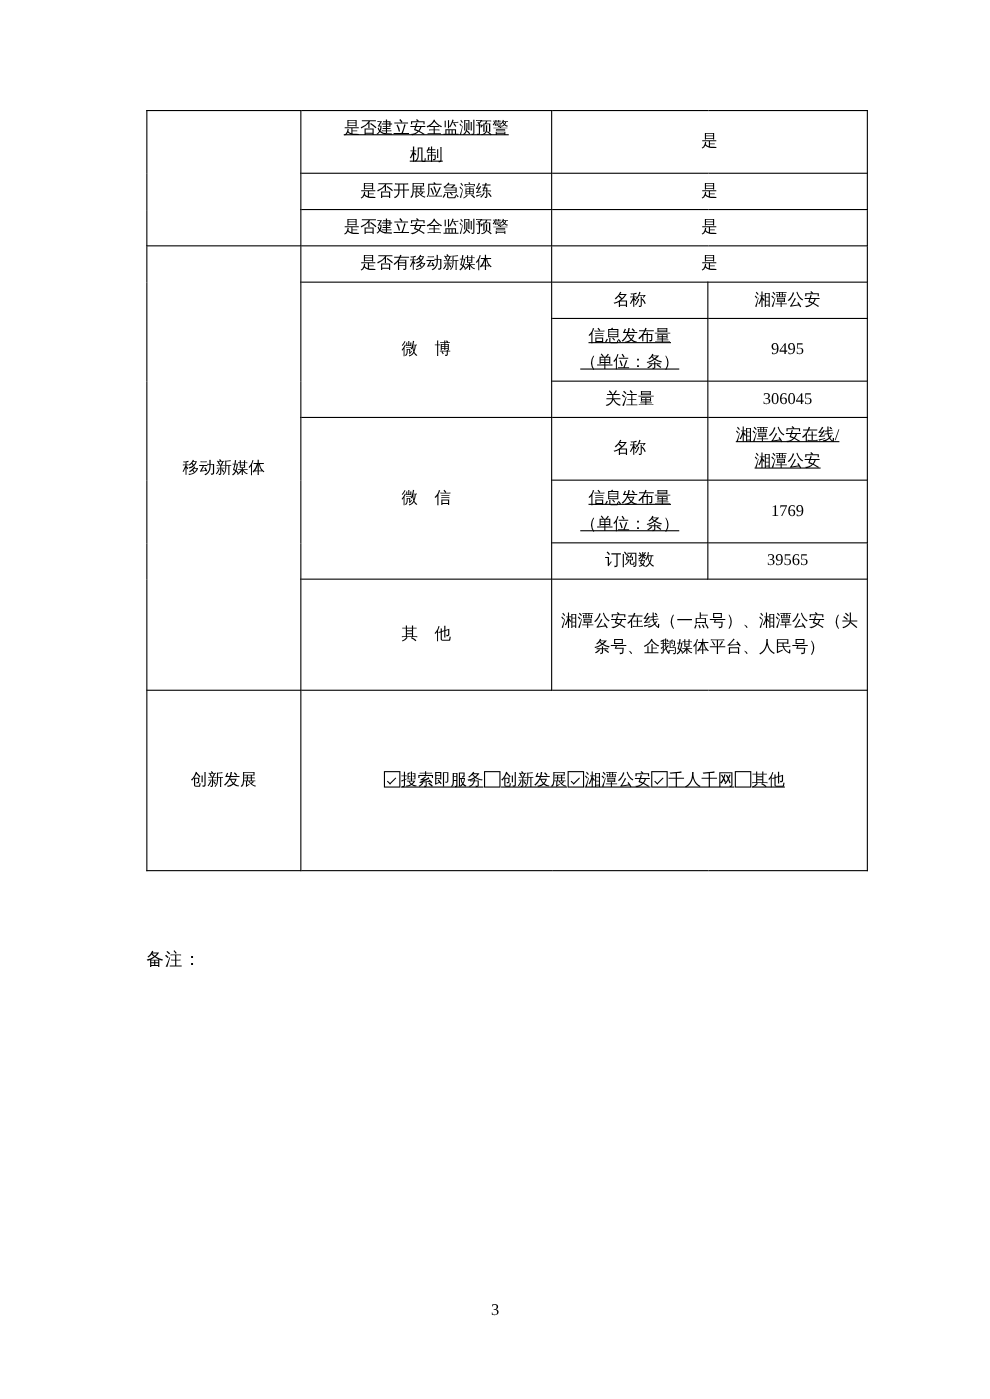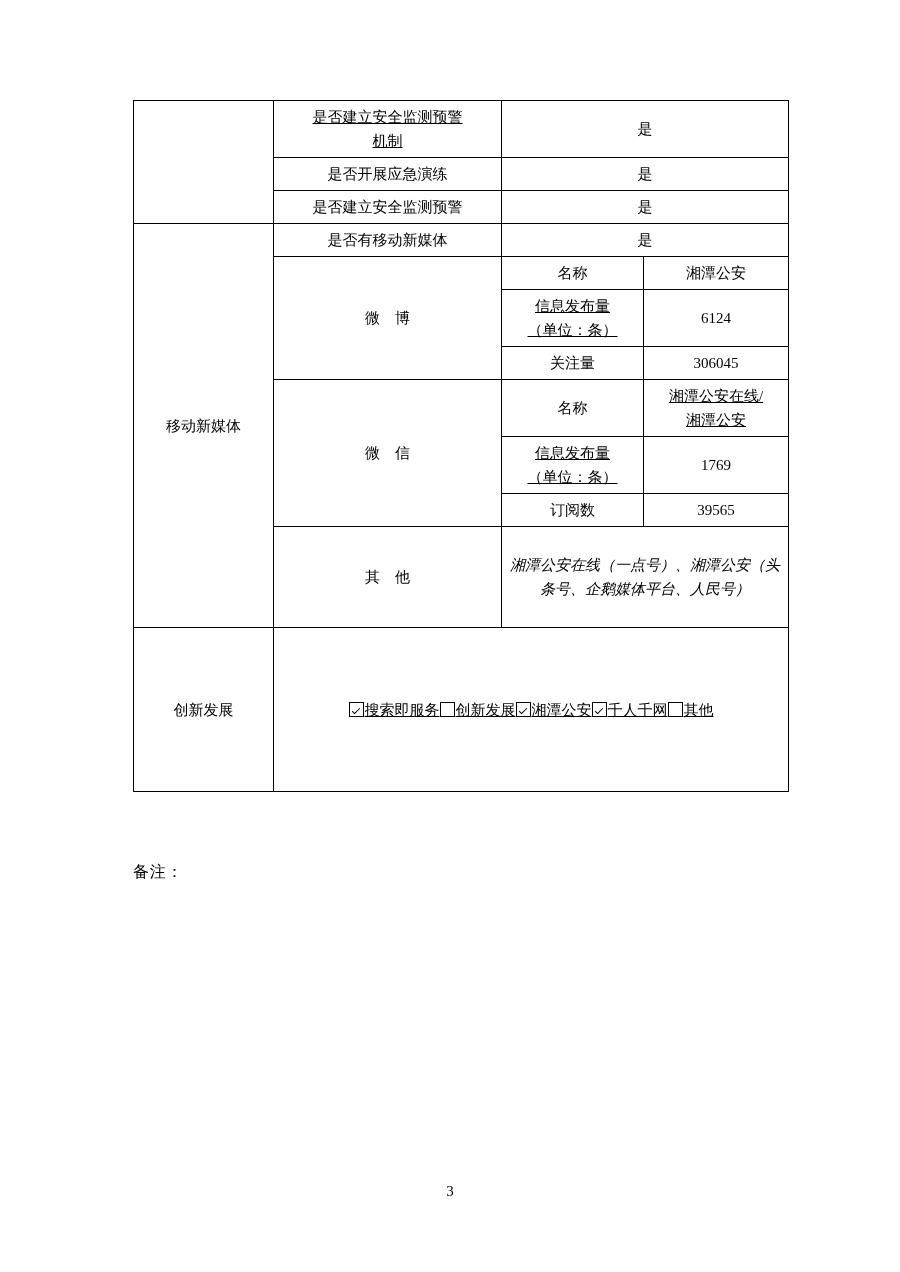--- a/index.html
+++ b/index.html
@@ -35,21 +35,20 @@
     text-align: center;
     vertical-align: middle;
     padding: 4px 6px;
     font-family: "Liberation Serif", "DejaVu Serif", serif;
   }
   td.left-align {
     text-align: left;
     padding-left: 10px;
     padding-right: 10px;
     line-height: 1.8;
-    font-style: italic;
   }
   .cell-two-line {
     display: block;
     text-decoration: underline;
   }
   .innovation-row td {
     height: 155px;
     vertical-align: top;
   }
   .innovation-label {
@@ -143,21 +142,21 @@
       <tr>
         <td rowspan="3">微　博</td>
         <td>名称</td>
         <td>湘潭公安</td>
       </tr>
       <tr>
         <td>
           <span class="cell-two-line">信息发布量</span>
           <span class="cell-two-line">（单位：条）</span>
         </td>
-        <td>6124</td>
+        <td>9495</td>
       </tr>
       <tr>
         <td>关注量</td>
         <td>306045</td>
       </tr>
 
       <tr>
         <td rowspan="3">微　信</td>
         <td>名称</td>
         <td>

